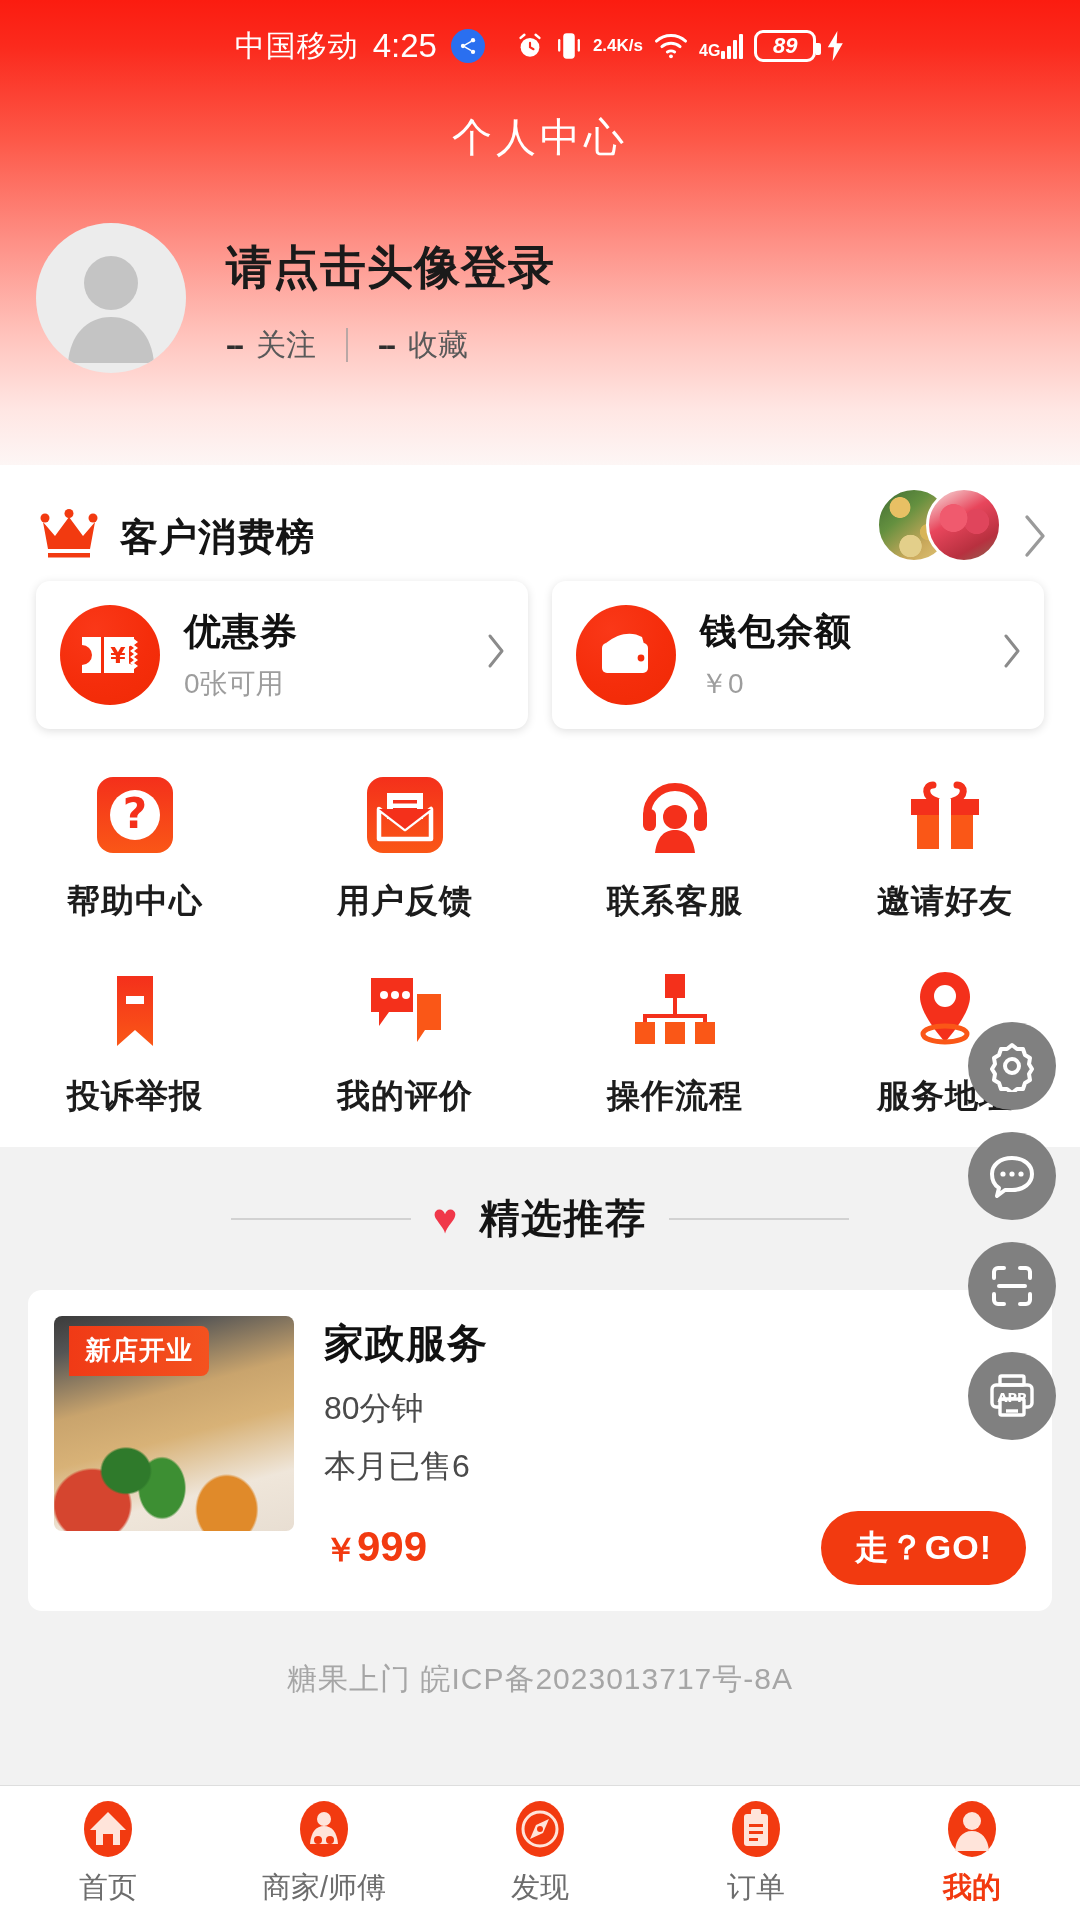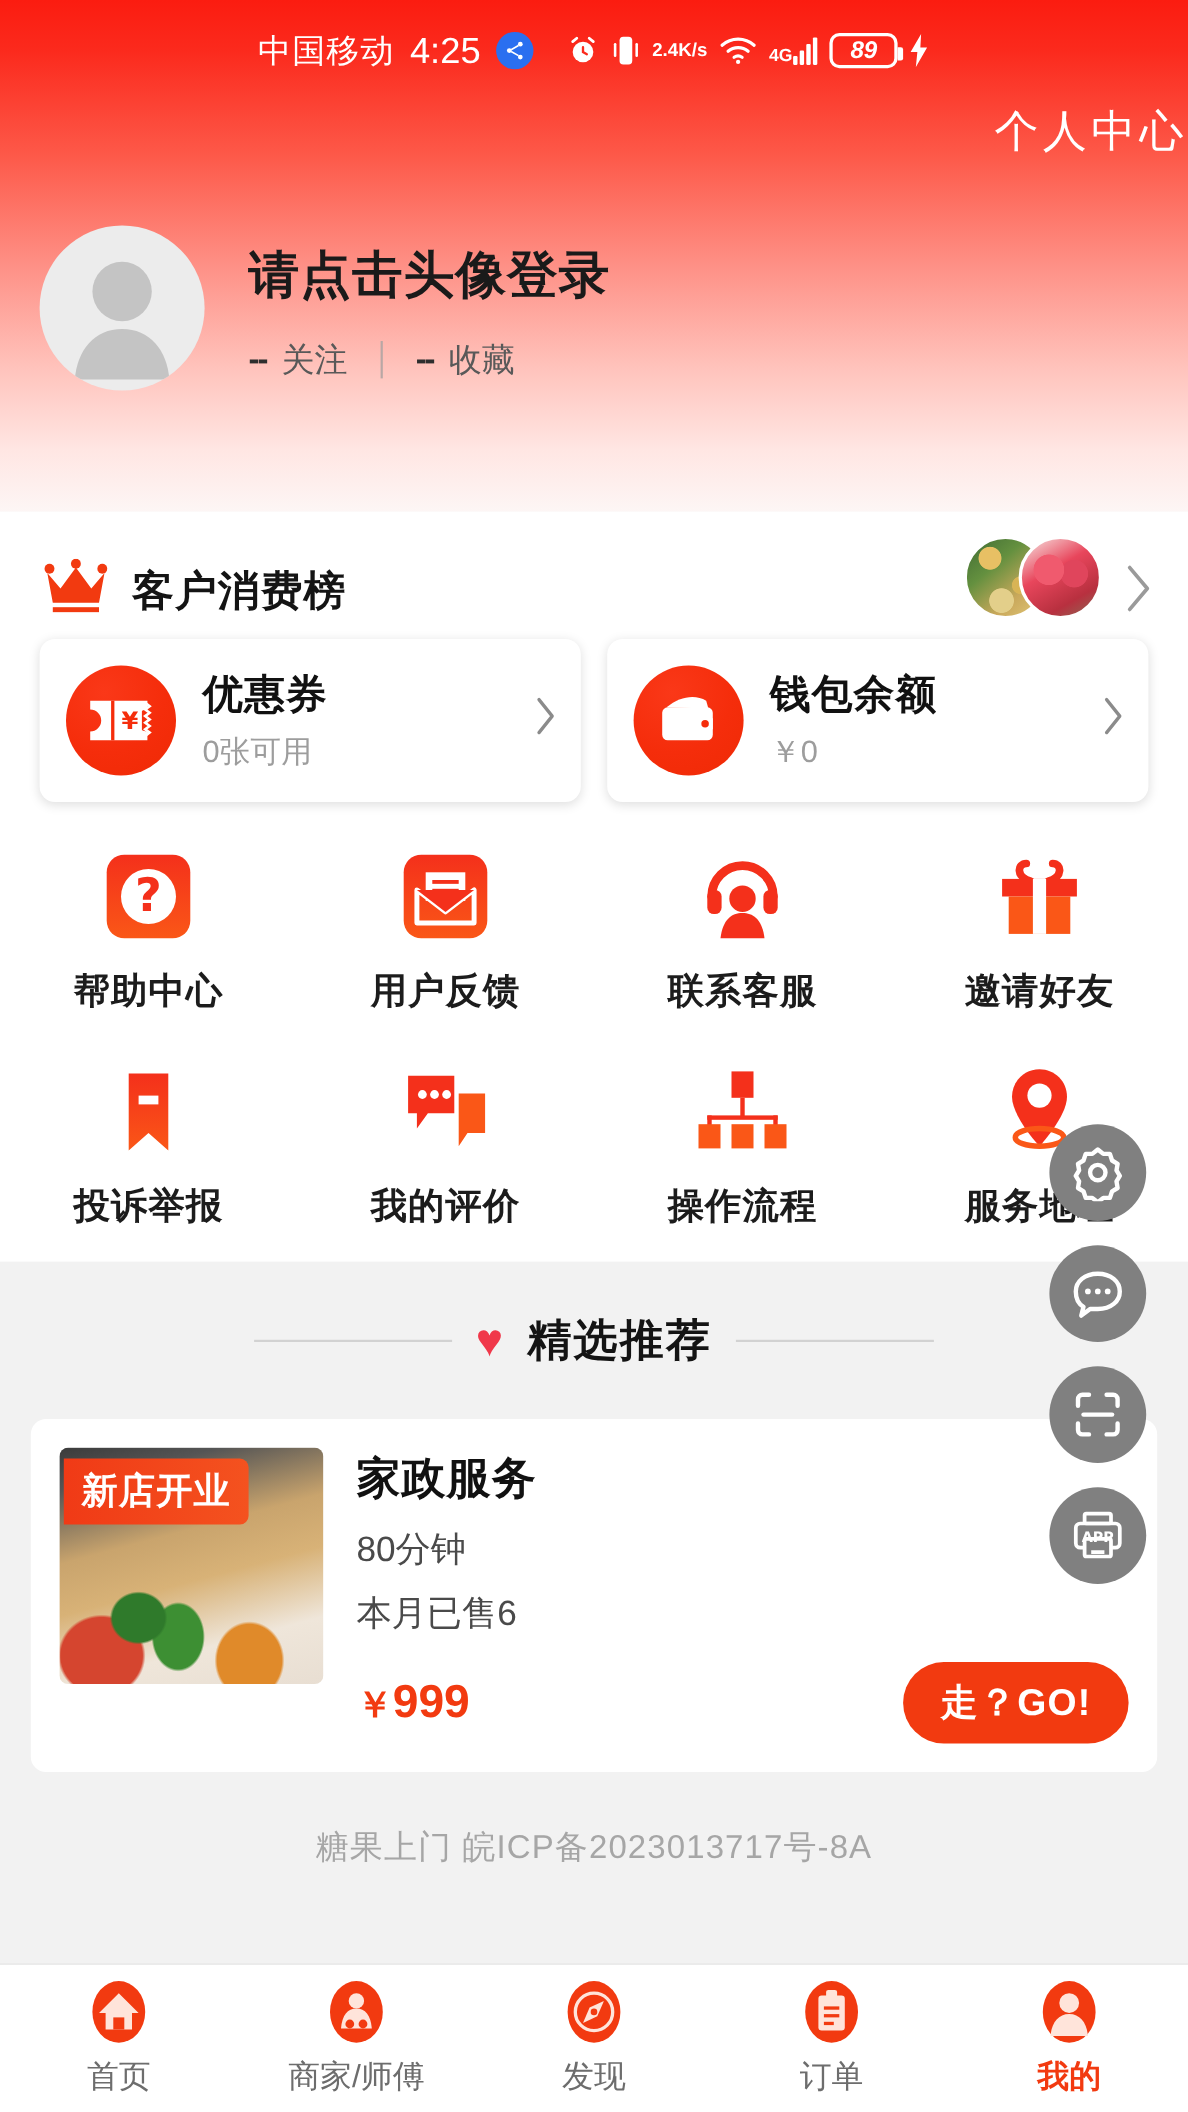--- a/index.html
+++ b/index.html
@@ -43,22 +43,22 @@
   .bars i:nth-child(3){height:19px}
   .bars i:nth-child(4){height:25px}
   .battery {
     width:62px;height:32px;border:3px solid #fff;border-radius:9px;
     display:flex;align-items:center;justify-content:center;
     font-size:22px;font-weight:700;color:#fff;position:relative;font-style:italic;
   }
   .battery:after{content:"";position:absolute;right:-8px;top:10px;width:5px;height:12px;background:#fff;border-radius:0 2px 2px 0;}
 
   .page-title {
-    text-align:right; color:#fff; font-size:40px; letter-spacing:4px;
-    font-weight:400;
+    text-align:center; color:#fff; font-size:40px; letter-spacing:4px;
+    margin-top:18px; font-weight:400;
   }
 
   .profile { display:flex; align-items:center; padding:58px 0 0 36px; }
   .avatar {
     width:150px;height:150px;border-radius:50%;
     background:#ececec;
     display:flex;align-items:flex-end;justify-content:center;
     overflow:hidden; flex:none;
   }
   .avatar svg { display:block; }
@@ -136,23 +136,23 @@
   .prod-img {
     width:240px;height:215px;border-radius:8px; flex:none; position:relative; overflow:hidden;
     background:
       radial-gradient(ellipse at 30% 72%, #2f7a2b 0 10%, transparent 11%),
       radial-gradient(ellipse at 45% 80%, #3d8f33 0 12%, transparent 13%),
       radial-gradient(ellipse at 16% 88%, #d5452f 0 13%, transparent 14%),
       radial-gradient(ellipse at 72% 90%, #e08a2a 0 12%, transparent 13%),
       linear-gradient(165deg,#3b3b3b 0%,#555 14%,#c9a46d 38%,#d8b277 55%,#efe6da 78%,#e8ded2 100%);
   }
   .prod-badge {
-    position:absolute; top:10px; left:4px;
+    position:absolute; top:10px; left:15px;
     background:linear-gradient(90deg,#f03a16 0%,#f4521f 100%);
-    color:#fff; font-size:33px; font-weight:600;
+    color:#fff; font-size:26px; font-weight:600;
     padding:7px 16px 8px 16px; border-radius:0 8px 8px 0;
     letter-spacing:1px;
   }
   .prod-info { flex:1; margin-left:30px; position:relative; }
   .prod-name { font-size:40px; font-weight:700; color:#111; letter-spacing:1px; }
   .prod-dur { font-size:32px; color:#4a4a4a; margin-top:16px; }
   .prod-sold { font-size:32px; color:#4a4a4a; margin-top:14px; }
   .prod-bottom { display:flex; align-items:center; margin-top:22px; }
   .prod-price { font-size:42px; font-weight:700; color:#f23a10; letter-spacing:0px; }
   .prod-price .yen { font-size:33px; }
@@ -163,21 +163,21 @@
     border:none;
   }
 
   .footer {
     text-align:center; color:#a6a6a6; font-size:30px;
     padding:48px 0 58px 0; background:#f2f2f2; letter-spacing:1px;
   }
 
   
   .fabs {
-    position:absolute; right:38px; top:1022px;
+    position:absolute; right:24px; top:1022px;
     display:flex; flex-direction:column; gap:22px; z-index:50;
   }
   .fab {
     width:88px;height:88px;border-radius:50%;
     background:#808080;
     display:flex;align-items:center;justify-content:center;
   }
 
   
   .tabbar {

